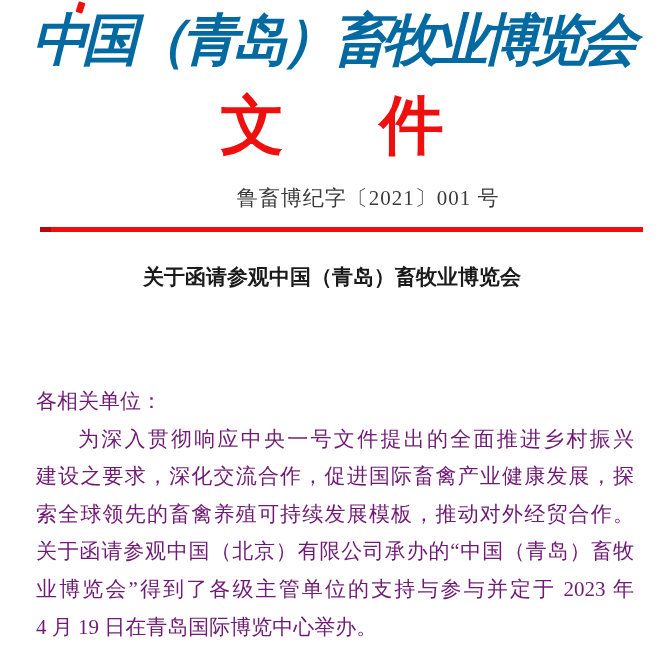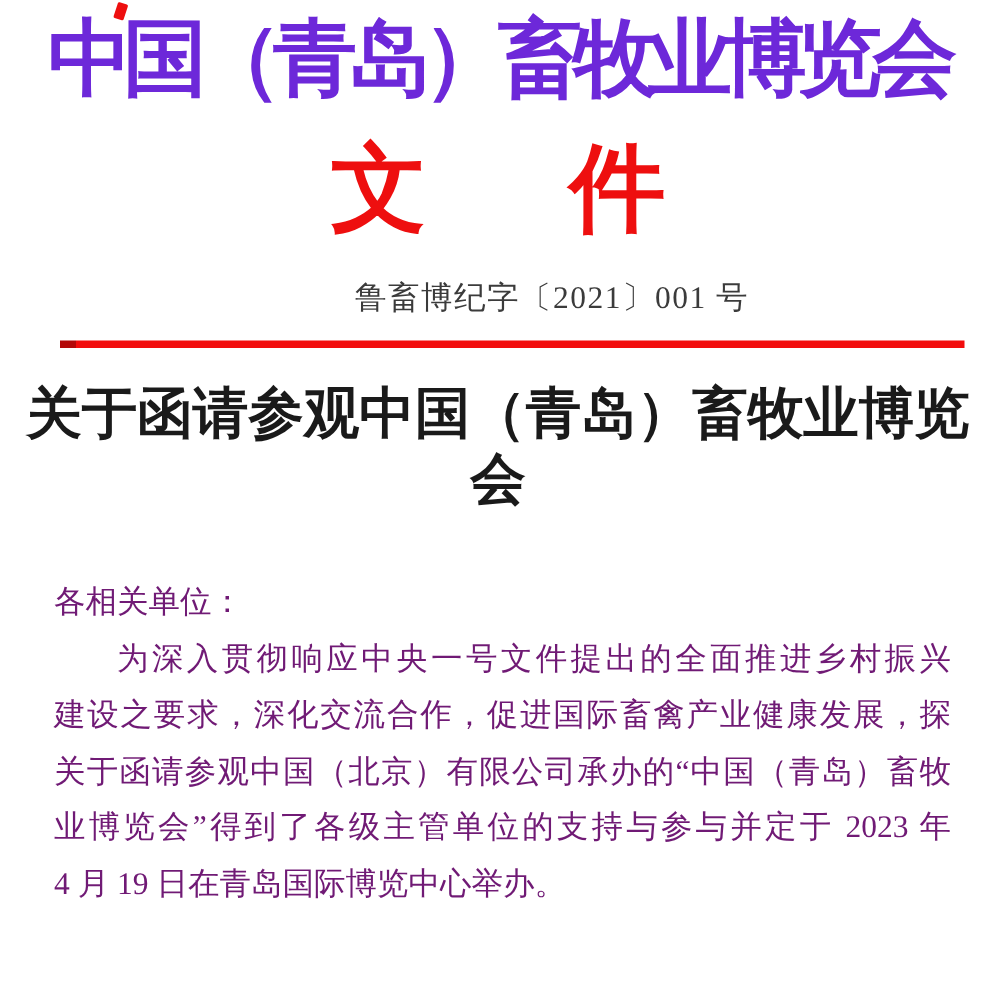--- a/index.html
+++ b/index.html
@@ -28,26 +28,27 @@
     border-radius: 1px;
   }
 
   
   .org-title {
     position: absolute;
     top: 4px;
     left: 0;
     width: 100%;
     text-align: center;
-    color: #6d28d9;
+    color: #0369a1;
     font-size: 56px;
     font-weight: bold;
     letter-spacing: -6px;
     white-space: nowrap;
     line-height: 1.3;
+    font-style: italic;
   }
 
   
   .doc-word {
     position: absolute;
     top: 88px;
     left: 0;
     width: 100%;
     display: flex;
     justify-content: center;
@@ -82,21 +83,21 @@
   }
 
   
   .letter-title {
     position: absolute;
     top: 255px;
     left: 0;
     width: 100%;
     text-align: center;
     color: #1a1a1a;
-    font-size: 37px;
+    font-size: 21px;
     font-weight: bold;
     line-height: 44px;
   }
 
   
   .letter-body {
     position: absolute;
     top: 383px;
     left: 36px;
     width: 598px;
@@ -132,18 +133,19 @@
   <div class="divider"></div>
 
   <div class="letter-title">
     <div>关于函请参观中国（青岛）畜牧业博览会</div>
   </div>
 
   <div class="letter-body">
     <div class="line">各相关单位：</div>
     <div class="line indent fill">为深入贯彻响应中央一号文件提出的全面推进乡村振兴</div>
     <div class="line fill">建设之要求，深化交流合作，促进国际畜禽产业健康发展，探</div>
+    <div class="line fill">索全球领先的畜禽养殖可持续发展模板，推动对外经贸合作。</div>
     <div class="line fill">关于函请参观中国（北京）有限公司承办的“中国（青岛）畜牧</div>
     <div class="line fill">业博览会”得到了各级主管单位的支持与参与并定于 2023 年</div>
     <div class="line">4 月 19 日在青岛国际博览中心举办。</div>
   </div>
 
 </div>
 
 </body></html>

